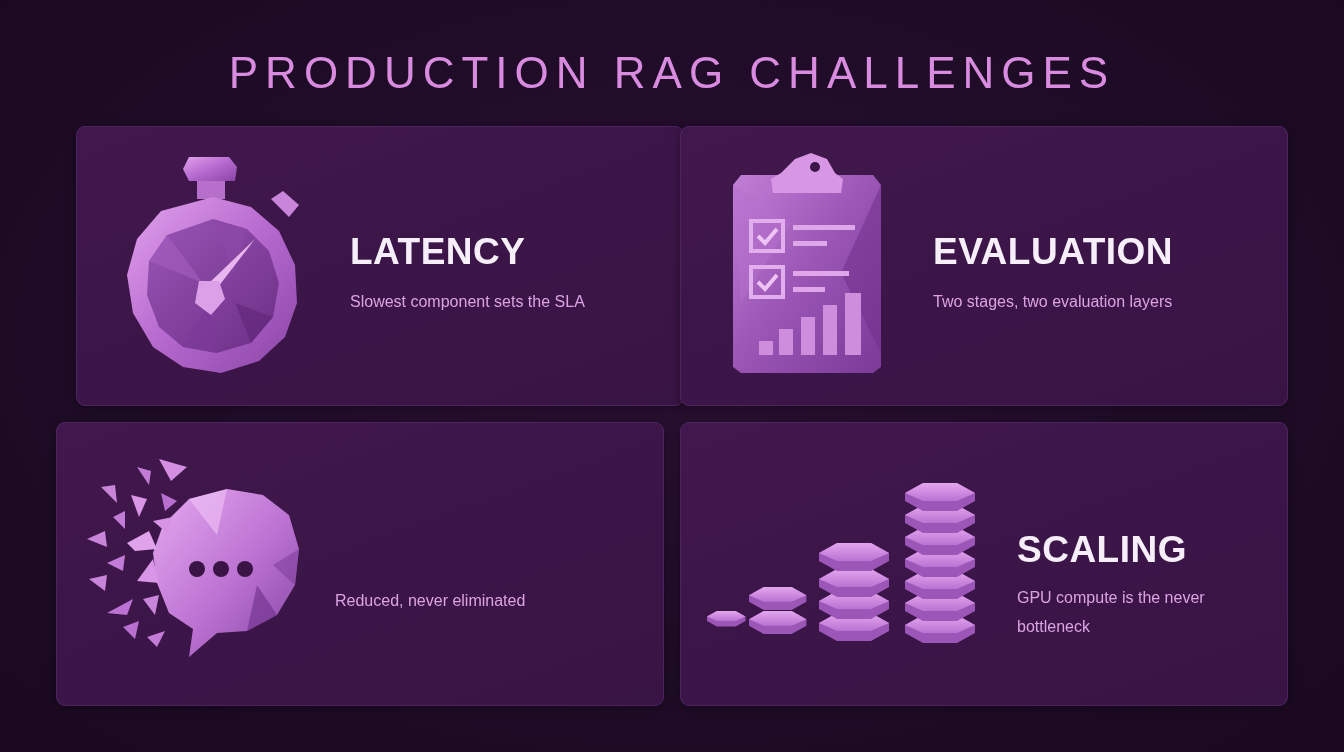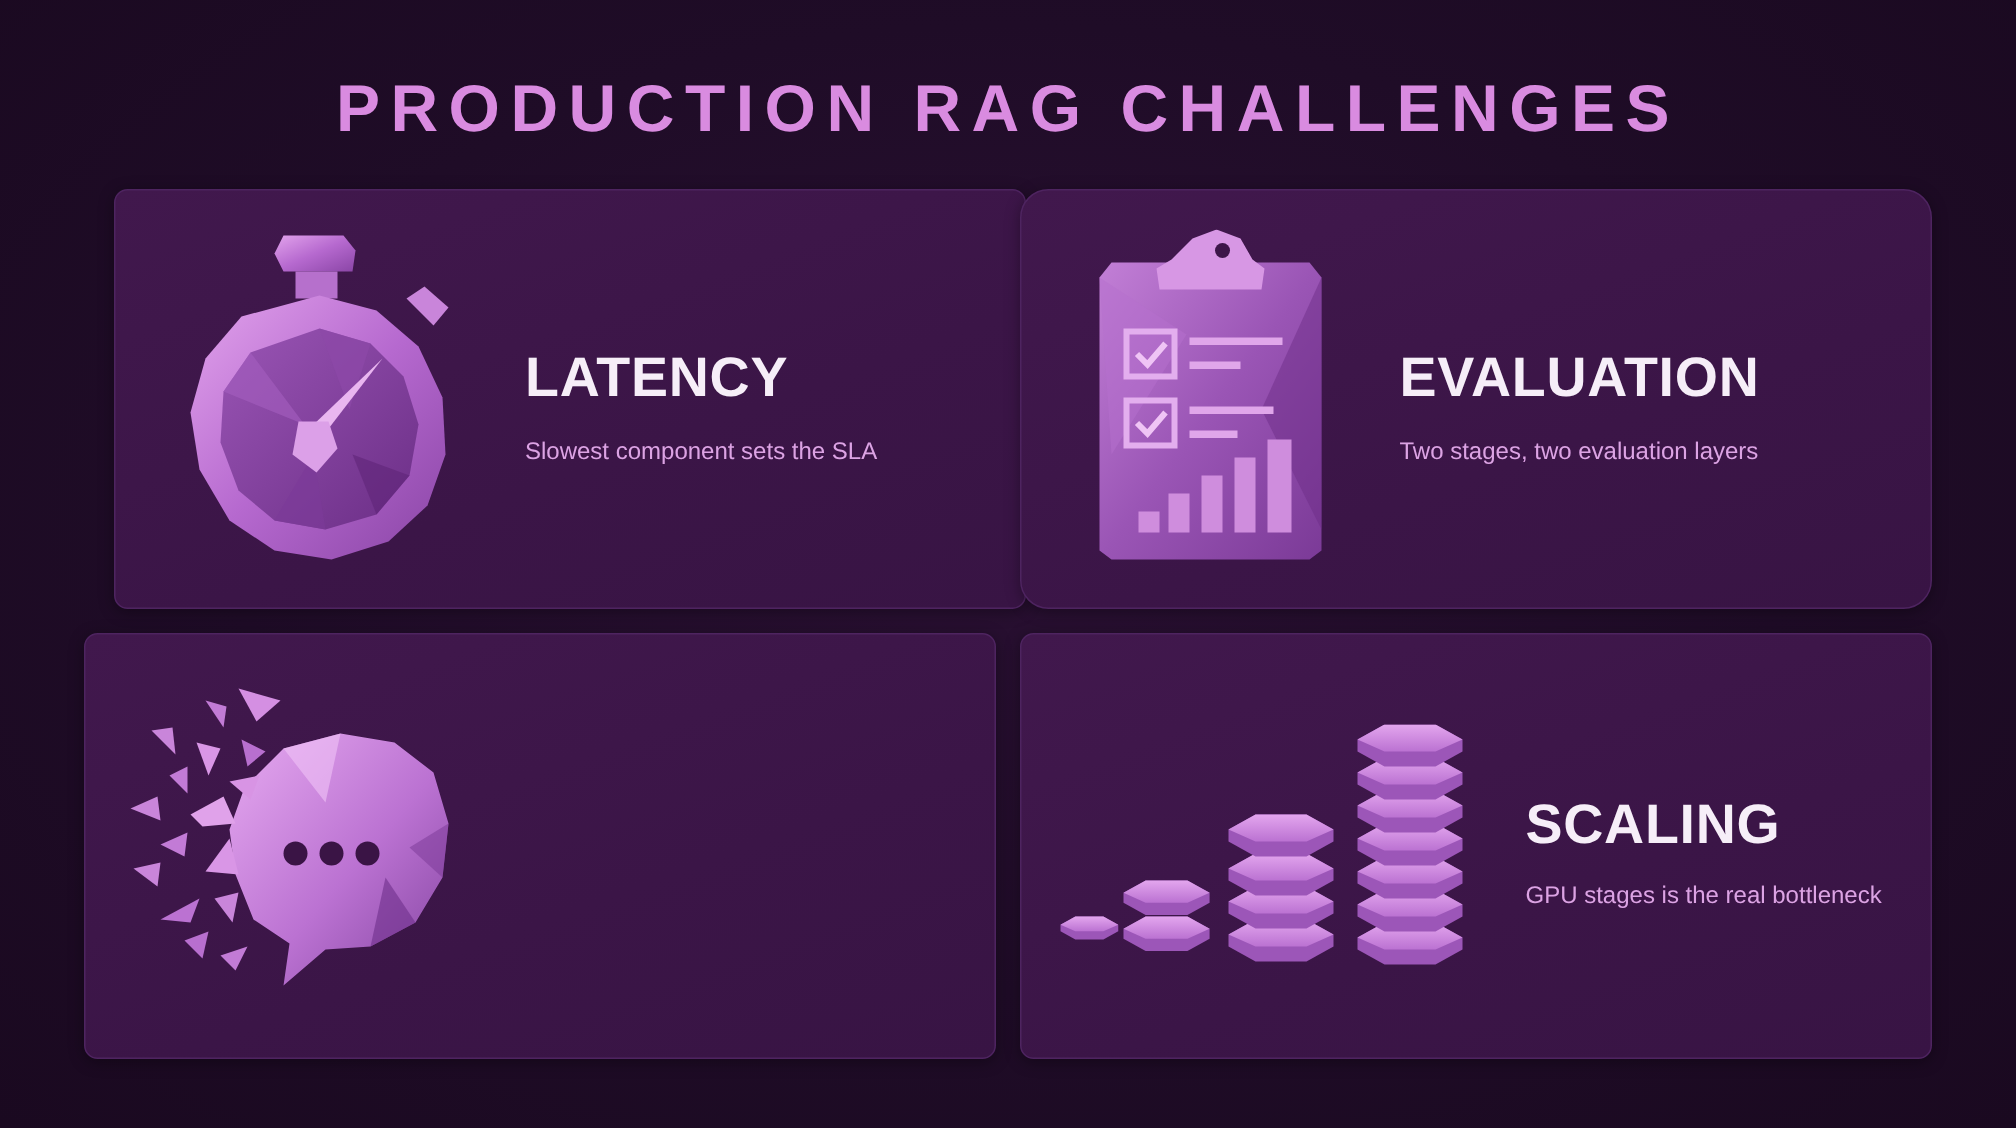--- a/index.html
+++ b/index.html
@@ -8,36 +8,36 @@
     background: #1d0b24;
     font-family: "Liberation Sans", "DejaVu Sans", sans-serif;
   }
   body {
     background: radial-gradient(ellipse at 50% 45%, #2a1033 0%, #1f0c27 55%, #1a0920 100%);
     position: relative;
   }
   .page-title {
     position: absolute; left: 0; top: 48px; width: 1344px;
     text-align: center;
-    font-size: 44px; font-weight: 700;
+    font-size: 44px; font-weight: 400;
     letter-spacing: 7px;
     color: #d98be0;
     font-family: "Liberation Sans", sans-serif;
   }
   .card {
     position: absolute;
     width: 608px; height: 280px;
     border-radius: 9px;
     background: #3d1649;
     border: 1px solid #4e2460;
     box-shadow: 0 2px 10px rgba(0,0,0,0.35);
     background-image: linear-gradient(160deg, #41184d 0%, #3b1547 60%, #381444 100%);
   }
   .card.c1 { left: 56px; top: 126px; margin-left: 20px; }
-  .card.c2 { left: 680px; top: 126px; border-radius: 19px; }
+  .card.c2 { left: 680px; top: 126px; }
   .card.c3 { left: 56px; top: 422px; height: 284px; }
   .card.c4 { left: 680px; top: 422px; height: 284px; }
 
   .card-icon { position: absolute; }
   .card-title {
     position: absolute;
     font-size: 37px; font-weight: 700; color: #f6eef8;
     letter-spacing: 0.5px;
     white-space: nowrap;
   }
@@ -161,20 +161,21 @@
     <path d="M10 84 L28 76 L30 92 Z" fill="#c985da"></path>
     <path d="M50 88 L72 76 L80 94 L58 96 Z" fill="#e0a2ea"></path>
     <path d="M30 108 L48 100 L46 116 Z" fill="#c27bd6"></path>
     <path d="M60 126 L76 104 L82 128 Z" fill="#d996e6"></path>
     <path d="M12 124 L30 120 L28 136 Z" fill="#c985da"></path>
     <path d="M30 158 L56 144 L50 160 Z" fill="#bb72d2"></path>
     <path d="M66 144 L82 140 L78 160 Z" fill="#c985da"></path>
     <path d="M46 172 L62 166 L58 184 Z" fill="#b86fcf"></path>
     <path d="M70 182 L88 176 L80 192 Z" fill="#c27bd6"></path>
   </svg>
+  <div class="card-desc">Reduced, never eliminated</div>
 </div>
 
 <div class="card c4">
   <svg class="card-icon" style="left:24px;top:60px" width="280" height="170" viewBox="0 0 280 170">
     <defs>
       <linearGradient id="hx1" x1="0" y1="0" x2="0" y2="1">
         <stop offset="0" stop-color="#e3a6ee"></stop>
         <stop offset="1" stop-color="#bb72d2"></stop>
       </linearGradient>
       <g id="hexcoin">
@@ -195,14 +196,14 @@
 
     <use href="#hexcoin" transform="translate(200,132)"></use>
     <use href="#hexcoin" transform="translate(200,110)"></use>
     <use href="#hexcoin" transform="translate(200,88)"></use>
     <use href="#hexcoin" transform="translate(200,66)"></use>
     <use href="#hexcoin" transform="translate(200,44)"></use>
     <use href="#hexcoin" transform="translate(200,22)"></use>
     <use href="#hexcoin" transform="translate(200,0)"></use>
   </svg>
   <div class="card-title">SCALING</div>
-  <div class="card-desc">GPU stages is the real bottleneck</div>
+  <div class="card-desc">GPU compute is the never bottleneck</div>
 </div>
 
 </body></html>

